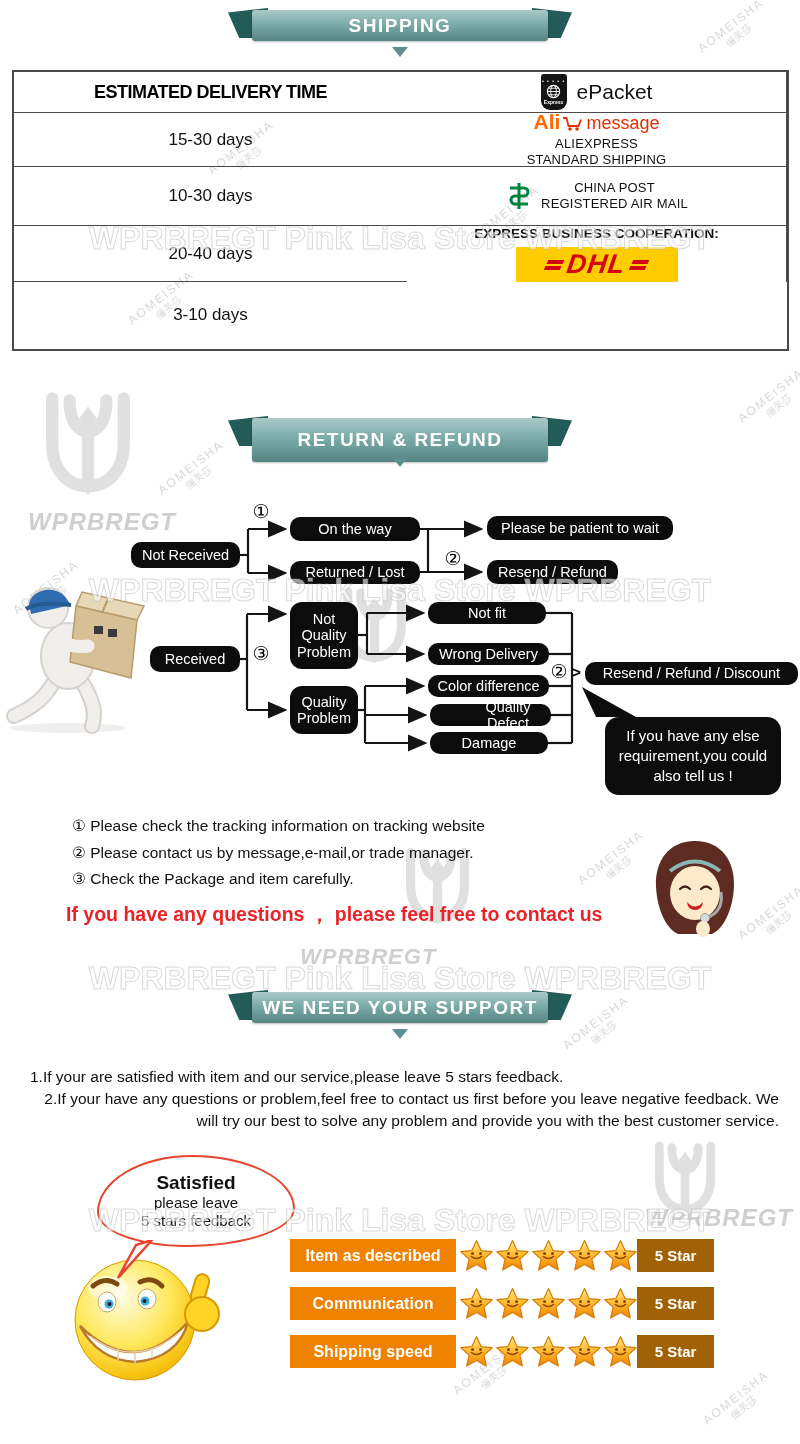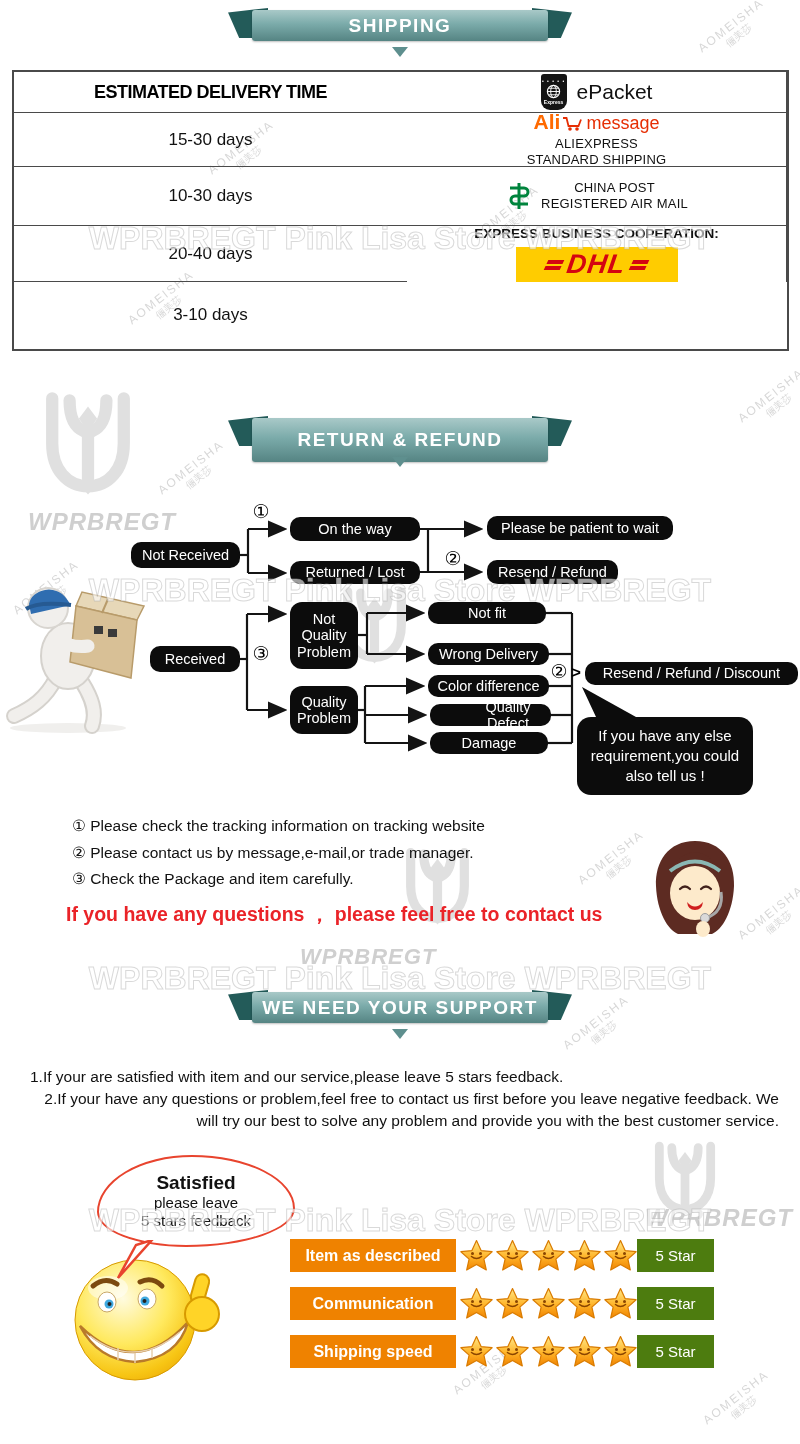--- a/index.html
+++ b/index.html
@@ -61,21 +61,21 @@
 
   
   #flowchart { position:absolute; left:0; top:495px; width:800px; height:315px; z-index:2; }
   #fc-lines { position:absolute; left:0; top:0; }
   .fc-box { position:absolute; background:#0c0c0c; color:#fff; border-radius:10px;
     display:flex; align-items:center; justify-content:center; text-align:center;
     font-size:14.5px; line-height:1.12; padding:1px 5px; z-index:2; }
   .fc-num { position:absolute; width:22px; height:22px; font-size:19px; color:#000;
     text-align:center; line-height:22px; z-index:3; background:transparent; }
   .fc-gt { position:absolute; font-size:17px; font-weight:bold; color:#000; z-index:3; }
-  #fc-bubble { border-radius:14px; font-size:15px; line-height:1.35; padding:6px 8px; }
+  #fc-bubble { border-radius:14px; font-size:15px; line-height:1.35; padding:6px 8px;margin-left:28px; }
 
   
   .note-line { position:absolute; left:72px; font-size:15.5px; color:#111; z-index:2; white-space:nowrap; }
   #contact-line { position:absolute; left:66px; top:901px; font-size:19.5px; font-weight:bold;
     color:#ea2328; z-index:2; white-space:nowrap; }
 
   
   .sup-p { position:absolute; font-size:15.5px; color:#111; z-index:2; line-height:22px; }
 
   
@@ -84,22 +84,22 @@
     border-radius:48% 52% 55% 45% / 62% 58% 42% 38%;
     display:flex; flex-direction:column; align-items:center; justify-content:center; }
   #sat-bubble .t { font-size:19px; font-weight:bold; color:#111; }
   #sat-bubble .s { font-size:15px; color:#111; line-height:18px; }
   #sat-tail { position:absolute; left:116px; top:1240px; z-index:3; }
   .rate-row-label { position:absolute; left:290px; width:166px; height:33px; background:#ef8200;
     color:#fff; font-size:16px; font-weight:bold; display:flex; align-items:center;
     justify-content:center; z-index:2; }
   .rate-stars { position:absolute; left:459px; height:37px; display:flex; gap:1px;
     align-items:center; z-index:2; }
-  .rate-badge { position:absolute; left:637px; width:77px; height:33px; background:#4d7c0f;
-    color:#fff; font-size:15px; font-weight:normal; display:flex; align-items:center;
+  .rate-badge { position:absolute; left:637px; width:77px; height:33px; background:#a16207;
+    color:#fff; font-size:15px; font-weight:bold; display:flex; align-items:center;
     justify-content:center; z-index:2; }
   .figure { position:absolute; z-index:1; }
 </style>
 </head>
 <body>
 
 <svg width="0" height="0" style="position:absolute" aria-hidden="true">
   <defs>
     <linearGradient id="starG" x1="0" y1="0" x2="0" y2="1">
       <stop offset="0" stop-color="#ffe888"></stop>

